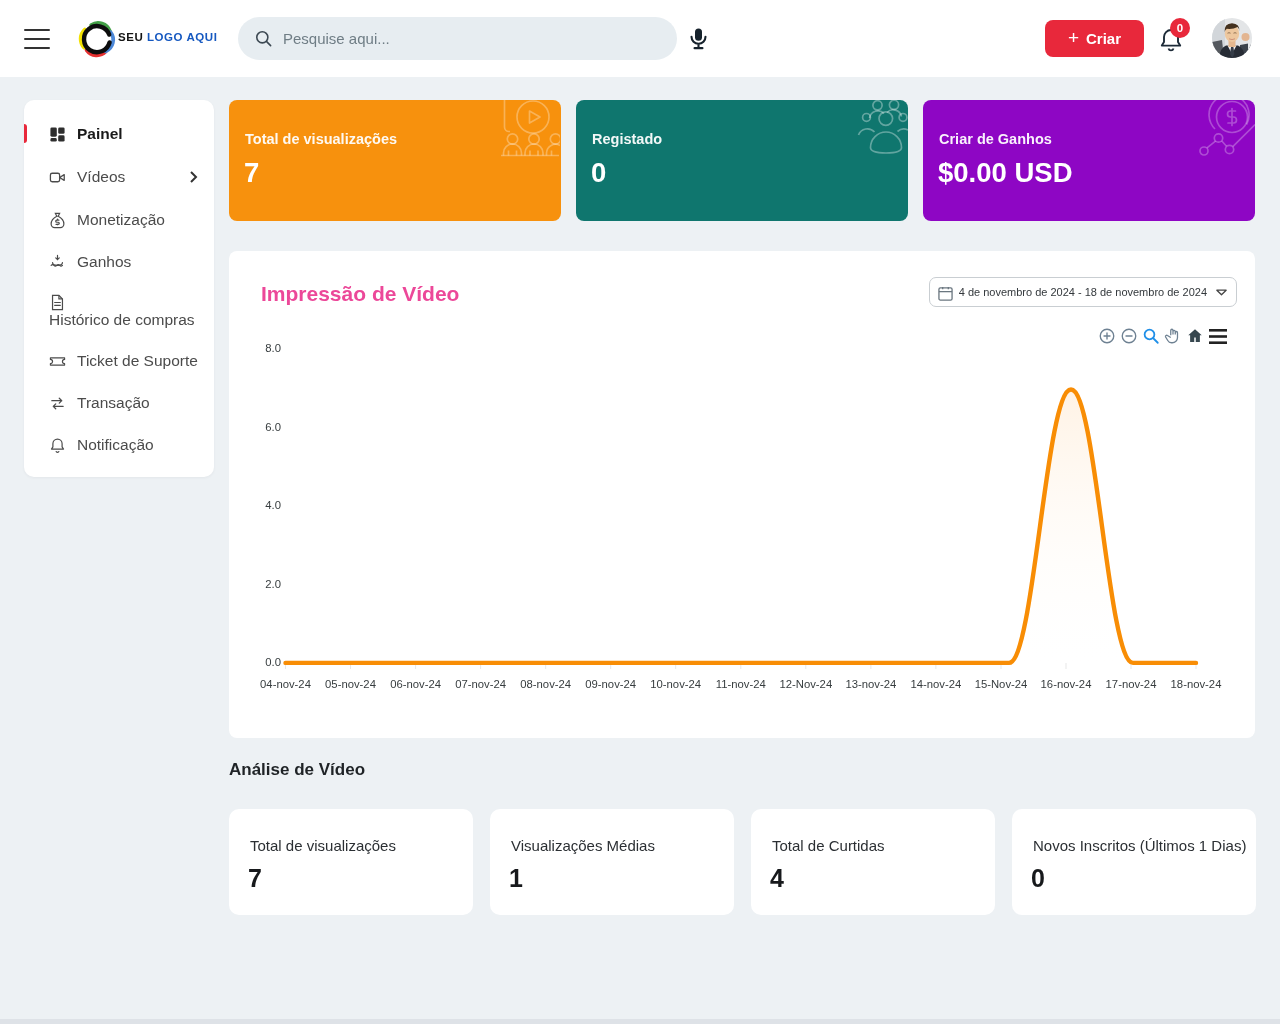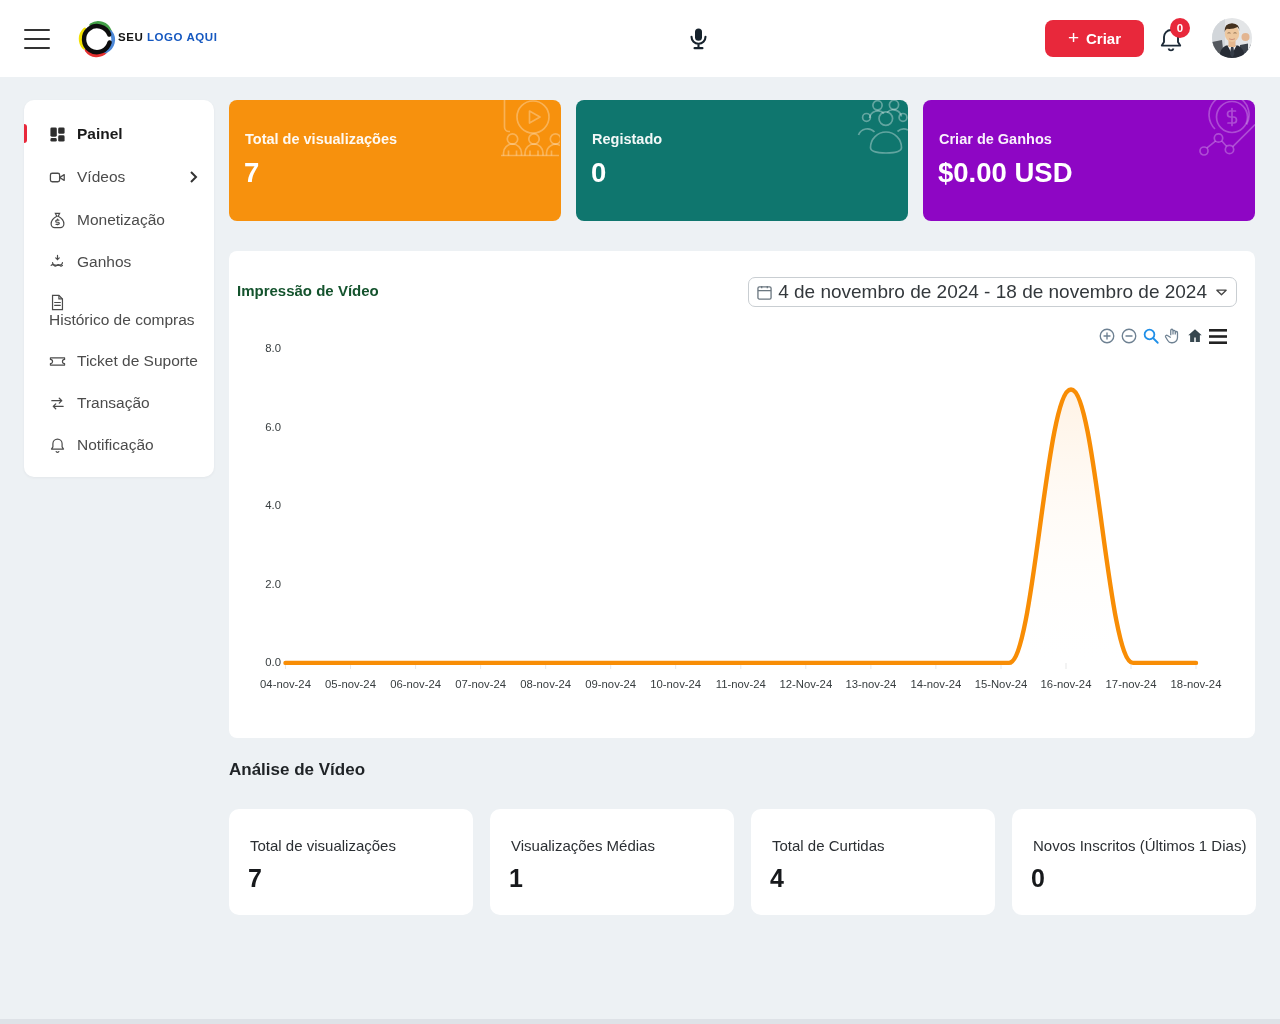--- a/index.html
+++ b/index.html
@@ -25,22 +25,22 @@
 .side-item.active { color:#1a1a1a; font-weight:bold; }
 .active-bar { position:absolute; left:0px; top:24px; width:3px; height:19px; background:#e8283b; border-radius:0 3px 3px 0; }
 .chev { position:absolute; right:14px; }
 
 .stat { position:absolute; top:100px; width:332px; height:121px; border-radius:8px; color:#fff; overflow:hidden; }
 .stat .t { position:absolute; left:16px; top:31px; font-size:14.5px; font-weight:bold; opacity:0.95; }
 .stat .v { position:absolute; left:15px; top:59px; font-size:27.5px; font-weight:bold; line-height:1; }
 .stat svg.bg { position:absolute; right:0; top:0; }
 
 .chartcard { position:absolute; left:229px; top:251px; width:1026px; height:487px; background:#fff; border-radius:8px; }
-.chartcard h3 { position:absolute; left:8px; top:31px; font-size:15px; color:#14532d; }
-.datebtn { position:absolute; right:18px; top:26px; height:30px; border:1px solid #c9ced2; border-radius:7px; background:#fff; display:flex; align-items:center; padding:8px 8px; font-size:19px; color:#33383c; }
+.chartcard h3 { position:absolute; left:32px; top:31px; font-size:21px; color:#ec4899; }
+.datebtn { position:absolute; right:18px; top:26px; height:30px; border:1px solid #c9ced2; border-radius:7px; background:#fff; display:flex; align-items:flex-start; padding:8px 8px; font-size:11px; color:#33383c; }
 .toolbar { position:absolute; right:27px; top:76px; display:flex; align-items:center; gap:4px; }
 
 .sect-title { position:absolute; left:229px; top:760px; font-size:17px; font-weight:bold; color:#1f2326; }
 .bcard { position:absolute; top:809px; width:244px; height:106px; background:#fff; border-radius:10px; }
 .bcard .t { position:absolute; left:21px; top:28px; font-size:15px; color:#2b2f33; }
 .bcard .v { position:absolute; left:19px; top:55px; font-size:25px; font-weight:bold; color:#17191c; line-height:1.15; }
 </style>
 </head>
 <body>
 <div class="header">
@@ -53,20 +53,27 @@
     <svg width="40" height="46" viewBox="0 0 40 46">
       <g fill="none" stroke-linecap="round">
         <path d="M13.2 11.0 A12.5 12.5 0 0 1 31.9 17.1" stroke="#43a047" stroke-width="3.8"></path>
         <path d="M6.2 33.6 A12.5 12.5 0 0 1 6.8 15.6" stroke="#f2e103" stroke-width="3.8"></path>
         <path d="M27.7 37.5 A12.5 12.5 0 0 1 8.6 36.1" stroke="#e53030" stroke-width="3.8"></path>
         <path d="M32.5 18.2 A12.5 12.5 0 0 1 27.8 37.3" stroke="#4b87d7" stroke-width="3.8"></path>
         <path d="M31.2 20.6 A13 13 0 1 0 31.6 28.4" stroke="#0d0d0d" stroke-width="4.4"></path>
       </g>
     </svg>
     <div class="logo-text">SEU <b>LOGO AQUI</b></div>
+  </div>
+  <div class="search">
+    <svg width="19" height="19" viewBox="0 0 24 24" style="margin-left:16px">
+        <circle cx="10.5" cy="10.5" r="7" fill="none" stroke="#3c4852" stroke-width="2"></circle>
+        <line x1="16" y1="16" x2="21" y2="21" stroke="#3c4852" stroke-width="2" stroke-linecap="round"></line>
+      </svg>
+    <div class="ph">Pesquise aqui...</div>
   </div>
   <div class="mic">
     <svg width="21" height="25" viewBox="0 0 24 26">
         <g fill="none" stroke="#16222c" stroke-width="2.4">
           <rect x="8" y="1.5" width="8" height="14" rx="4" fill="#16222c" stroke="none"></rect>
           <path d="M4 11 a8 8 0 0 0 16 0" stroke-linecap="round"></path>
           <line x1="12" y1="19.5" x2="12" y2="23"></line>
           <line x1="7.5" y1="24" x2="16.5" y2="24" stroke-linecap="round"></line>
         </g>
       </svg>

